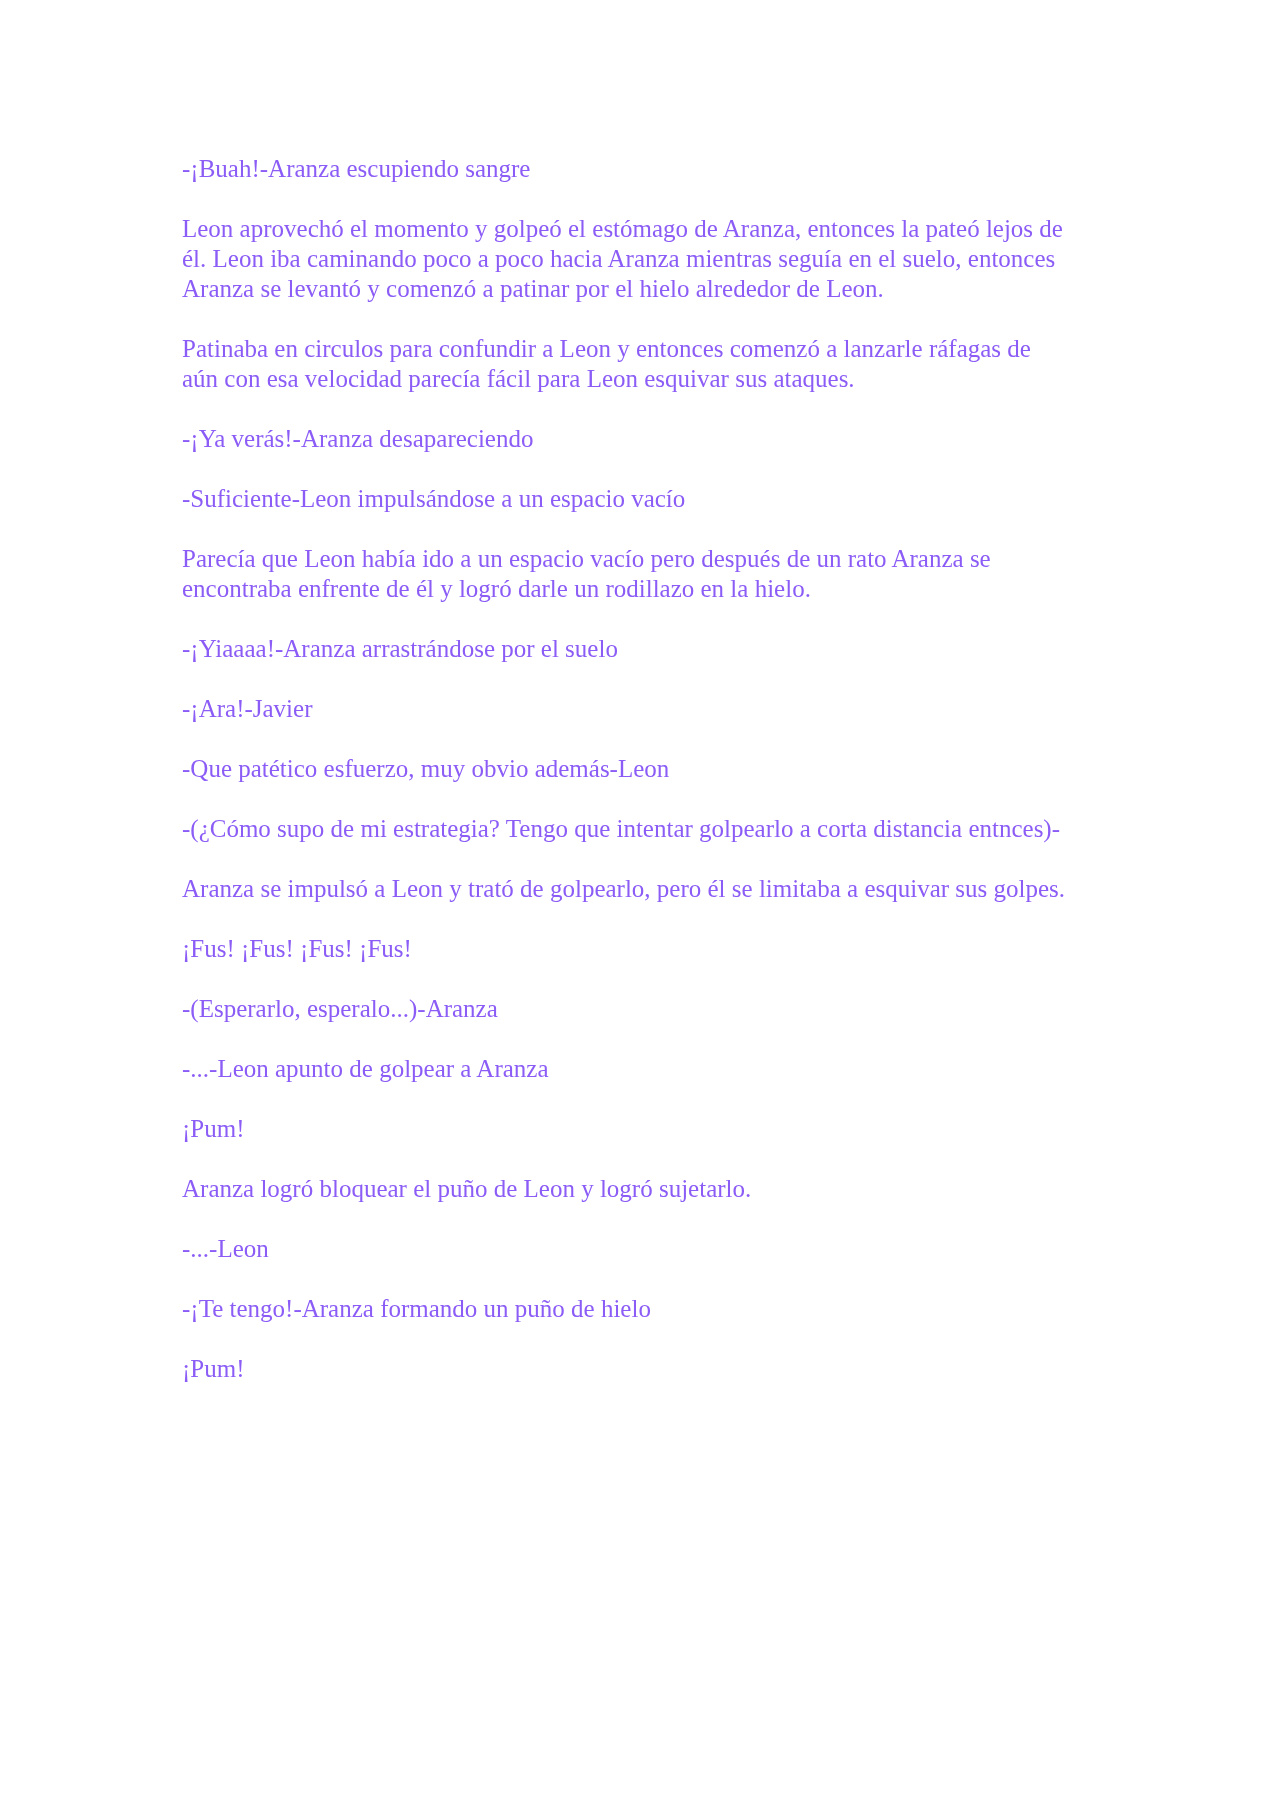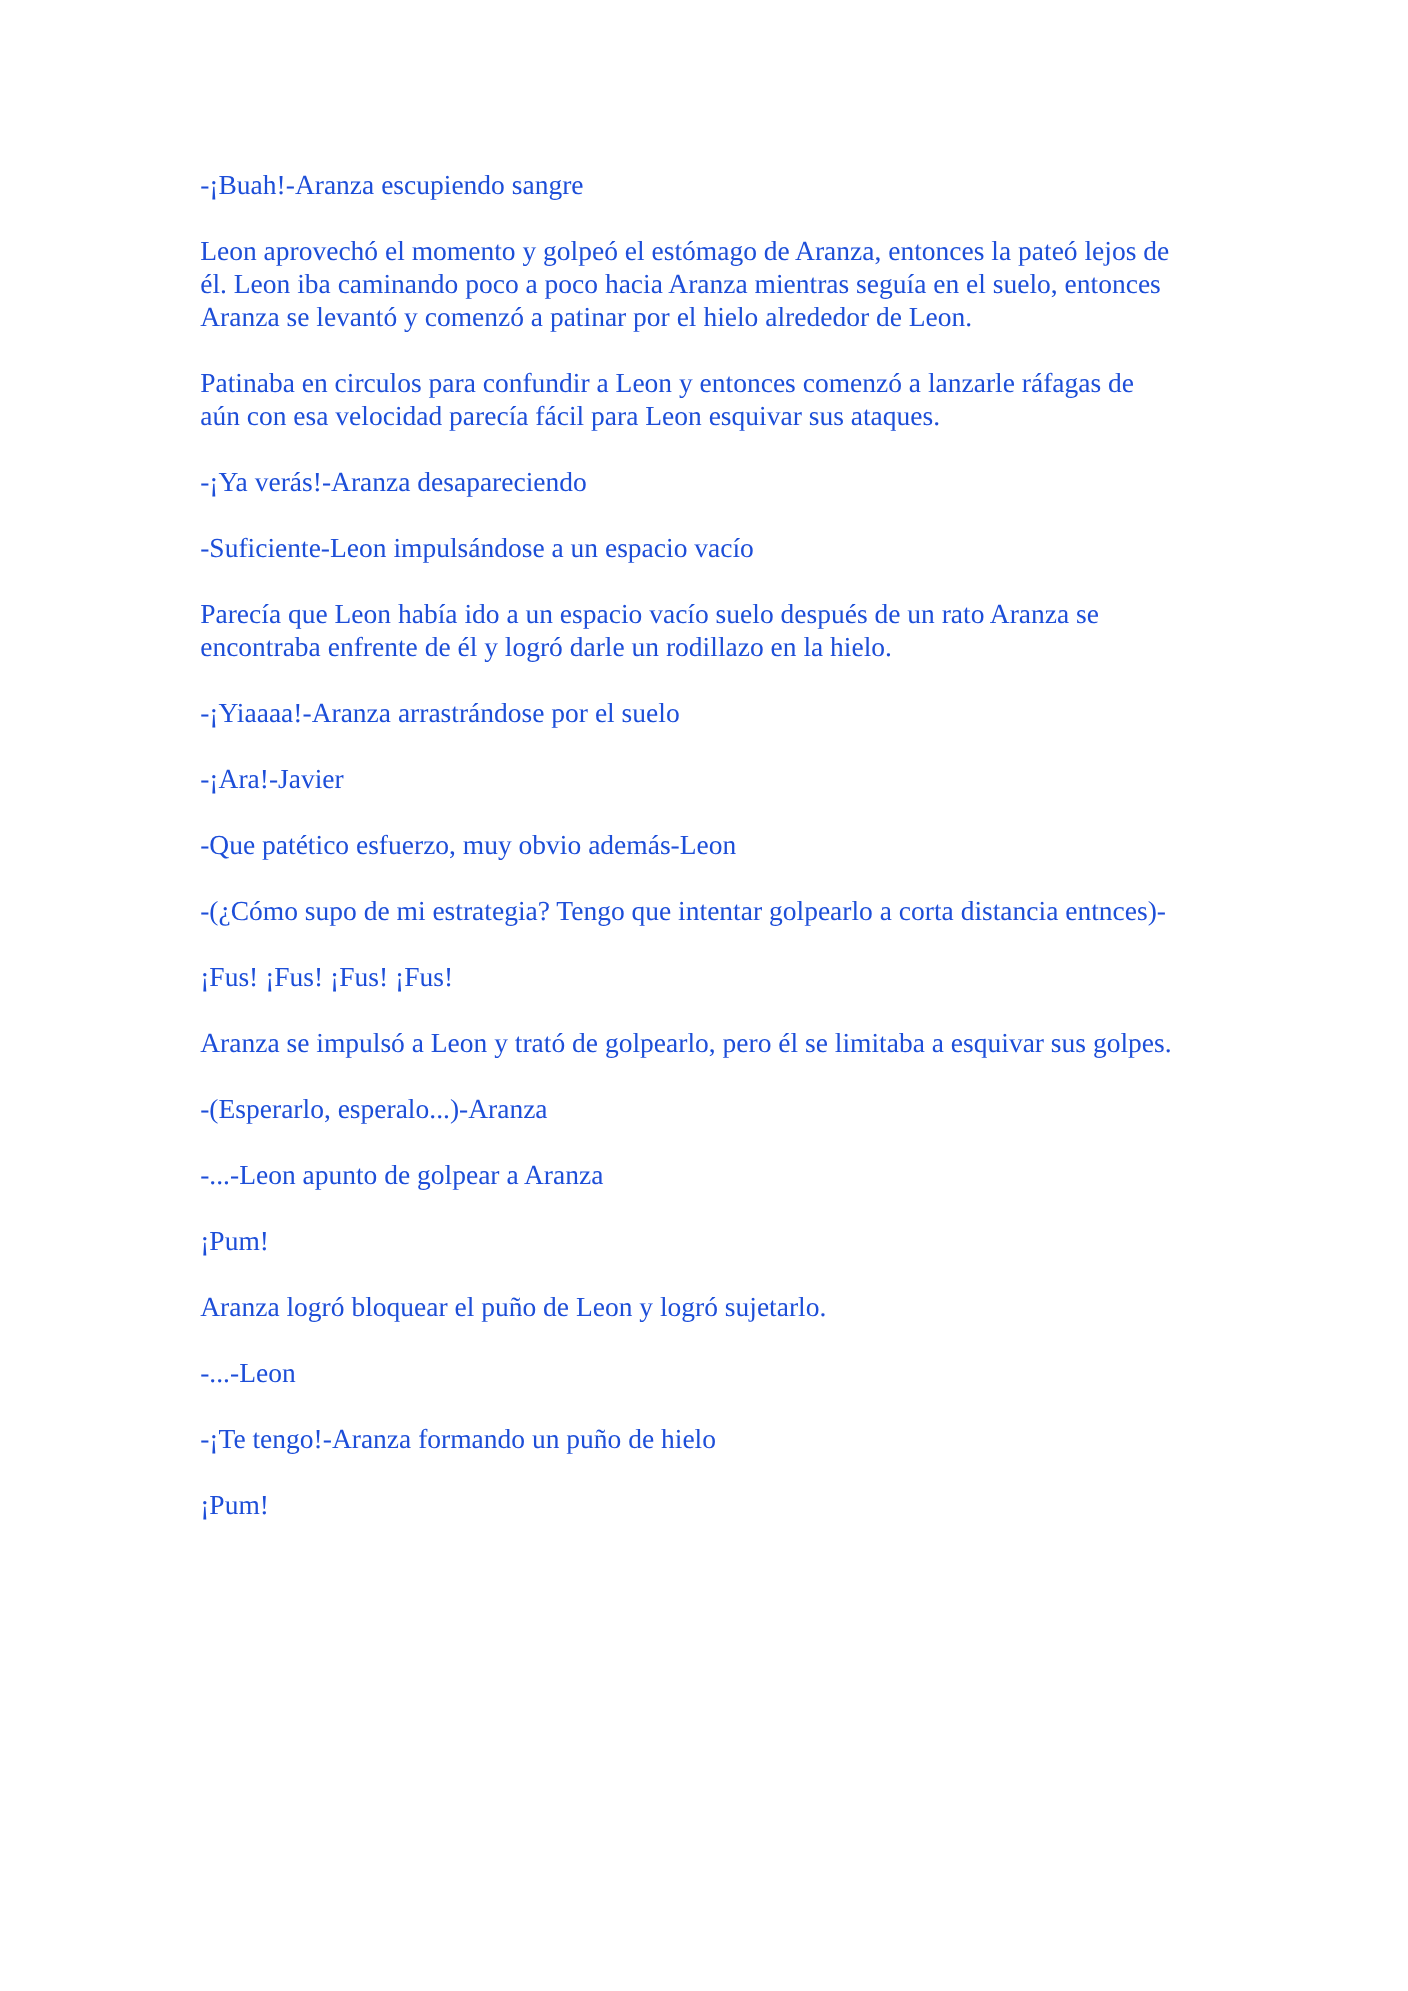--- a/index.html
+++ b/index.html
@@ -22,21 +22,21 @@
   .para {
     margin: 0 0 30px 0;
     padding: 0;
   }
   .line {
     display: block;
     white-space: pre;
     font-family: "Liberation Serif", "DejaVu Serif", serif;
     font-size: 25px;
     line-height: 30px;
-    color: #1d4ed8;
+    color: #8b5cf6;
     letter-spacing: 0;
   }
 </style>
 </head>
 <body>
 
 <div class="page">
   <div class="text-block" style="color: rgb(21, 21, 21);">
       <p class="para">
         <span class="line">-¡Buah!-Aranza escupiendo sangre</span>
@@ -50,40 +50,40 @@
         <span class="line">Patinaba en circulos para confundir a Leon y entonces comenzó a lanzarle ráfagas de</span>
         <span class="line">aún con esa velocidad parecía fácil para Leon esquivar sus ataques.</span>
       </p>
       <p class="para">
         <span class="line">-¡Ya verás!-Aranza desapareciendo</span>
       </p>
       <p class="para">
         <span class="line">-Suficiente-Leon impulsándose a un espacio vacío</span>
       </p>
       <p class="para">
-        <span class="line">Parecía que Leon había ido a un espacio vacío suelo después de un rato Aranza se</span>
+        <span class="line">Parecía que Leon había ido a un espacio vacío pero después de un rato Aranza se</span>
         <span class="line">encontraba enfrente de él y logró darle un rodillazo en la hielo.</span>
       </p>
       <p class="para">
         <span class="line">-¡Yiaaaa!-Aranza arrastrándose por el suelo</span>
       </p>
       <p class="para">
         <span class="line">-¡Ara!-Javier</span>
       </p>
       <p class="para">
         <span class="line">-Que patético esfuerzo, muy obvio además-Leon</span>
       </p>
       <p class="para">
         <span class="line">-(¿Cómo supo de mi estrategia? Tengo que intentar golpearlo a corta distancia entnces)-</span>
       </p>
       <p class="para">
-        <span class="line">¡Fus! ¡Fus! ¡Fus! ¡Fus!</span>
+        <span class="line">Aranza se impulsó a Leon y trató de golpearlo, pero él se limitaba a esquivar sus golpes.</span>
       </p>
       <p class="para">
-        <span class="line">Aranza se impulsó a Leon y trató de golpearlo, pero él se limitaba a esquivar sus golpes.</span>
+        <span class="line">¡Fus! ¡Fus! ¡Fus! ¡Fus!</span>
       </p>
       <p class="para">
         <span class="line">-(Esperarlo, esperalo...)-Aranza</span>
       </p>
       <p class="para">
         <span class="line">-...-Leon apunto de golpear a Aranza</span>
       </p>
       <p class="para">
         <span class="line">¡Pum!</span>
       </p>

